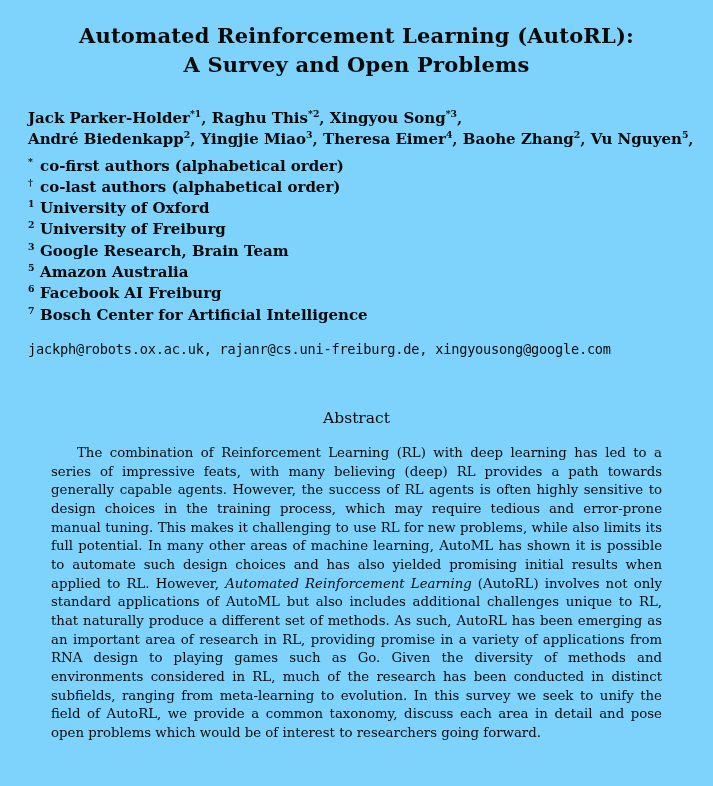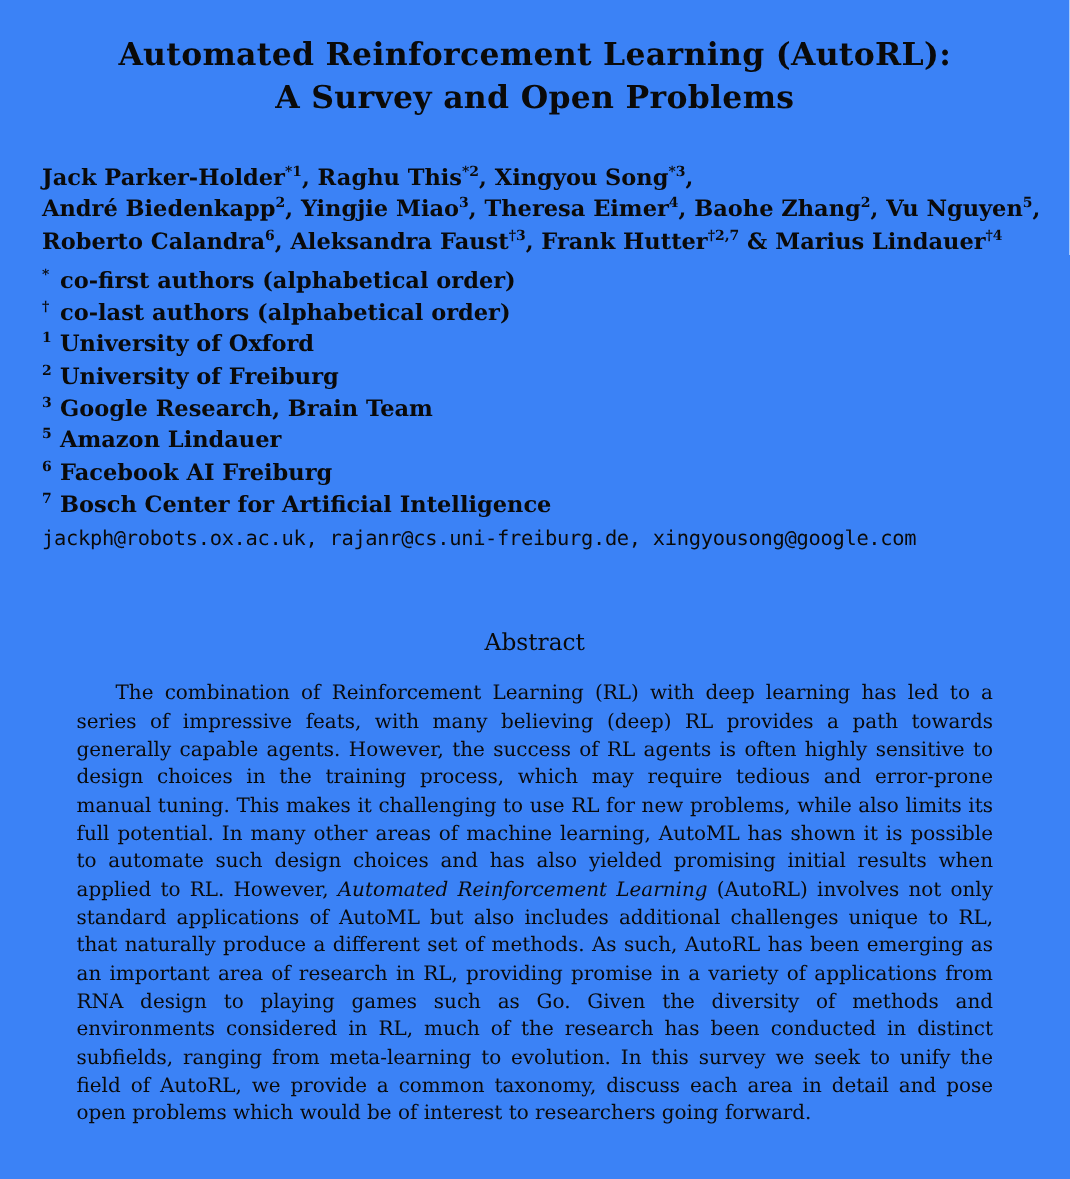--- a/index.html
+++ b/index.html
@@ -6,21 +6,21 @@
     margin: 0;
     padding: 0;
     background: #ffffff;
   }
   .page {
     position: relative;
     width: 713px;
     height: 786px;
     box-sizing: border-box;
     padding: 12px 28px 10px 28px;
-    background: #3b82f6;
+    background: #7dd3fc;
     color: #0a0a0a;
     font-family: "DejaVu Serif", "Liberation Serif", serif;
     overflow: hidden;
   }
   .title {
     margin: 10px 0 0 0;
     text-align: center;
     font-size: 21px;
     font-weight: bold;
     line-height: 1.38;
@@ -46,21 +46,21 @@
     font-weight: bold;
     line-height: 1.42;
   }
   .aff-row sup {
     display: inline-block;
     min-width: 10px;
     margin-right: 2px;
     font-weight: bold;
   }
   .emails {
-    margin-top: 4px;
+    margin-top: 15px;
     font-family: "DejaVu Sans Mono", "Liberation Mono", monospace;
     font-size: 13.6px;
     font-weight: normal;
     letter-spacing: -0.2px;
     white-space: nowrap;
   }
   .abstract-heading {
     margin-top: 52px;
     text-align: center;
     font-size: 15.5px;
@@ -83,30 +83,29 @@
 <div class="page">
 
   <h1 class="title">
     <span>Automated Reinforcement Learning (AutoRL):</span><br>
     <span>A Survey and Open Problems</span>
   </h1>
 
   <div class="authors">
     <div class="author-line"><span>Jack Parker-Holder</span><sup>*1</sup><span>, Raghu This</span><sup>*2</sup><span>, Xingyou Song</span><sup>*3</sup><span>,</span></div>
     <div class="author-line"><span>André Biedenkapp</span><sup>2</sup><span>, Yingjie Miao</span><sup>3</sup><span>, Theresa Eimer</span><sup>4</sup><span>, Baohe Zhang</span><sup>2</sup><span>, Vu Nguyen</span><sup>5</sup><span>,</span></div>
-    <div class="author-line"><span>Roberto Calandra</span><sup>6</sup><span>, Aleksandra Faust</span><sup>†3</sup><span>, Frank Hutter</span><sup>†2,7</sup><span> &amp; Marius Lindauer</span><sup>†4</sup></div>
   </div>
 
   <div class="affiliations">
     <div class="aff-row"><sup>*</sup><span>co-first authors (alphabetical order)</span></div>
     <div class="aff-row"><sup>†</sup><span>co-last authors (alphabetical order)</span></div>
     <div class="aff-row"><sup>1</sup><span>University of Oxford</span></div>
     <div class="aff-row"><sup>2</sup><span>University of Freiburg</span></div>
     <div class="aff-row"><sup>3</sup><span>Google Research, Brain Team</span></div>
-    <div class="aff-row"><sup>5</sup><span>Amazon Lindauer</span></div>
+    <div class="aff-row"><sup>5</sup><span>Amazon Australia</span></div>
     <div class="aff-row"><sup>6</sup><span>Facebook AI Freiburg</span></div>
     <div class="aff-row"><sup>7</sup><span>Bosch Center for Artificial Intelligence</span></div>
   </div>
 
   <div class="emails">jackph@robots.ox.ac.uk, rajanr@cs.uni-freiburg.de, xingyousong@google.com</div>
 
   <div>
     <div class="abstract-heading">Abstract</div>
     <p class="abstract-body"><span>The combination of Reinforcement Learning (RL) with deep learning has led to a series of impressive feats, with many believing (deep) RL provides a path towards generally capable agents. However, the success of RL agents is often highly sensitive to design choices in the training process, which may require tedious and error-prone manual tuning. This makes it challenging to use RL for new problems, while also limits its full potential. In many other areas of machine learning, AutoML has shown it is possible to automate such design choices and has also yielded promising initial results when applied to RL. However, </span><i>Automated Reinforcement Learning</i><span> (AutoRL) involves not only standard applications of AutoML but also includes additional challenges unique to RL, that naturally produce a different set of methods. As such, AutoRL has been emerging as an important area of research in RL, providing promise in a variety of applications from RNA design to playing games such as Go. Given the diversity of methods and environments considered in RL, much of the research has been conducted in distinct subfields, ranging from meta-learning to evolution. In this survey we seek to unify the field of AutoRL, we provide a common taxonomy, discuss each area in detail and pose open problems which would be of interest to researchers going forward.</span></p>
   </div>

